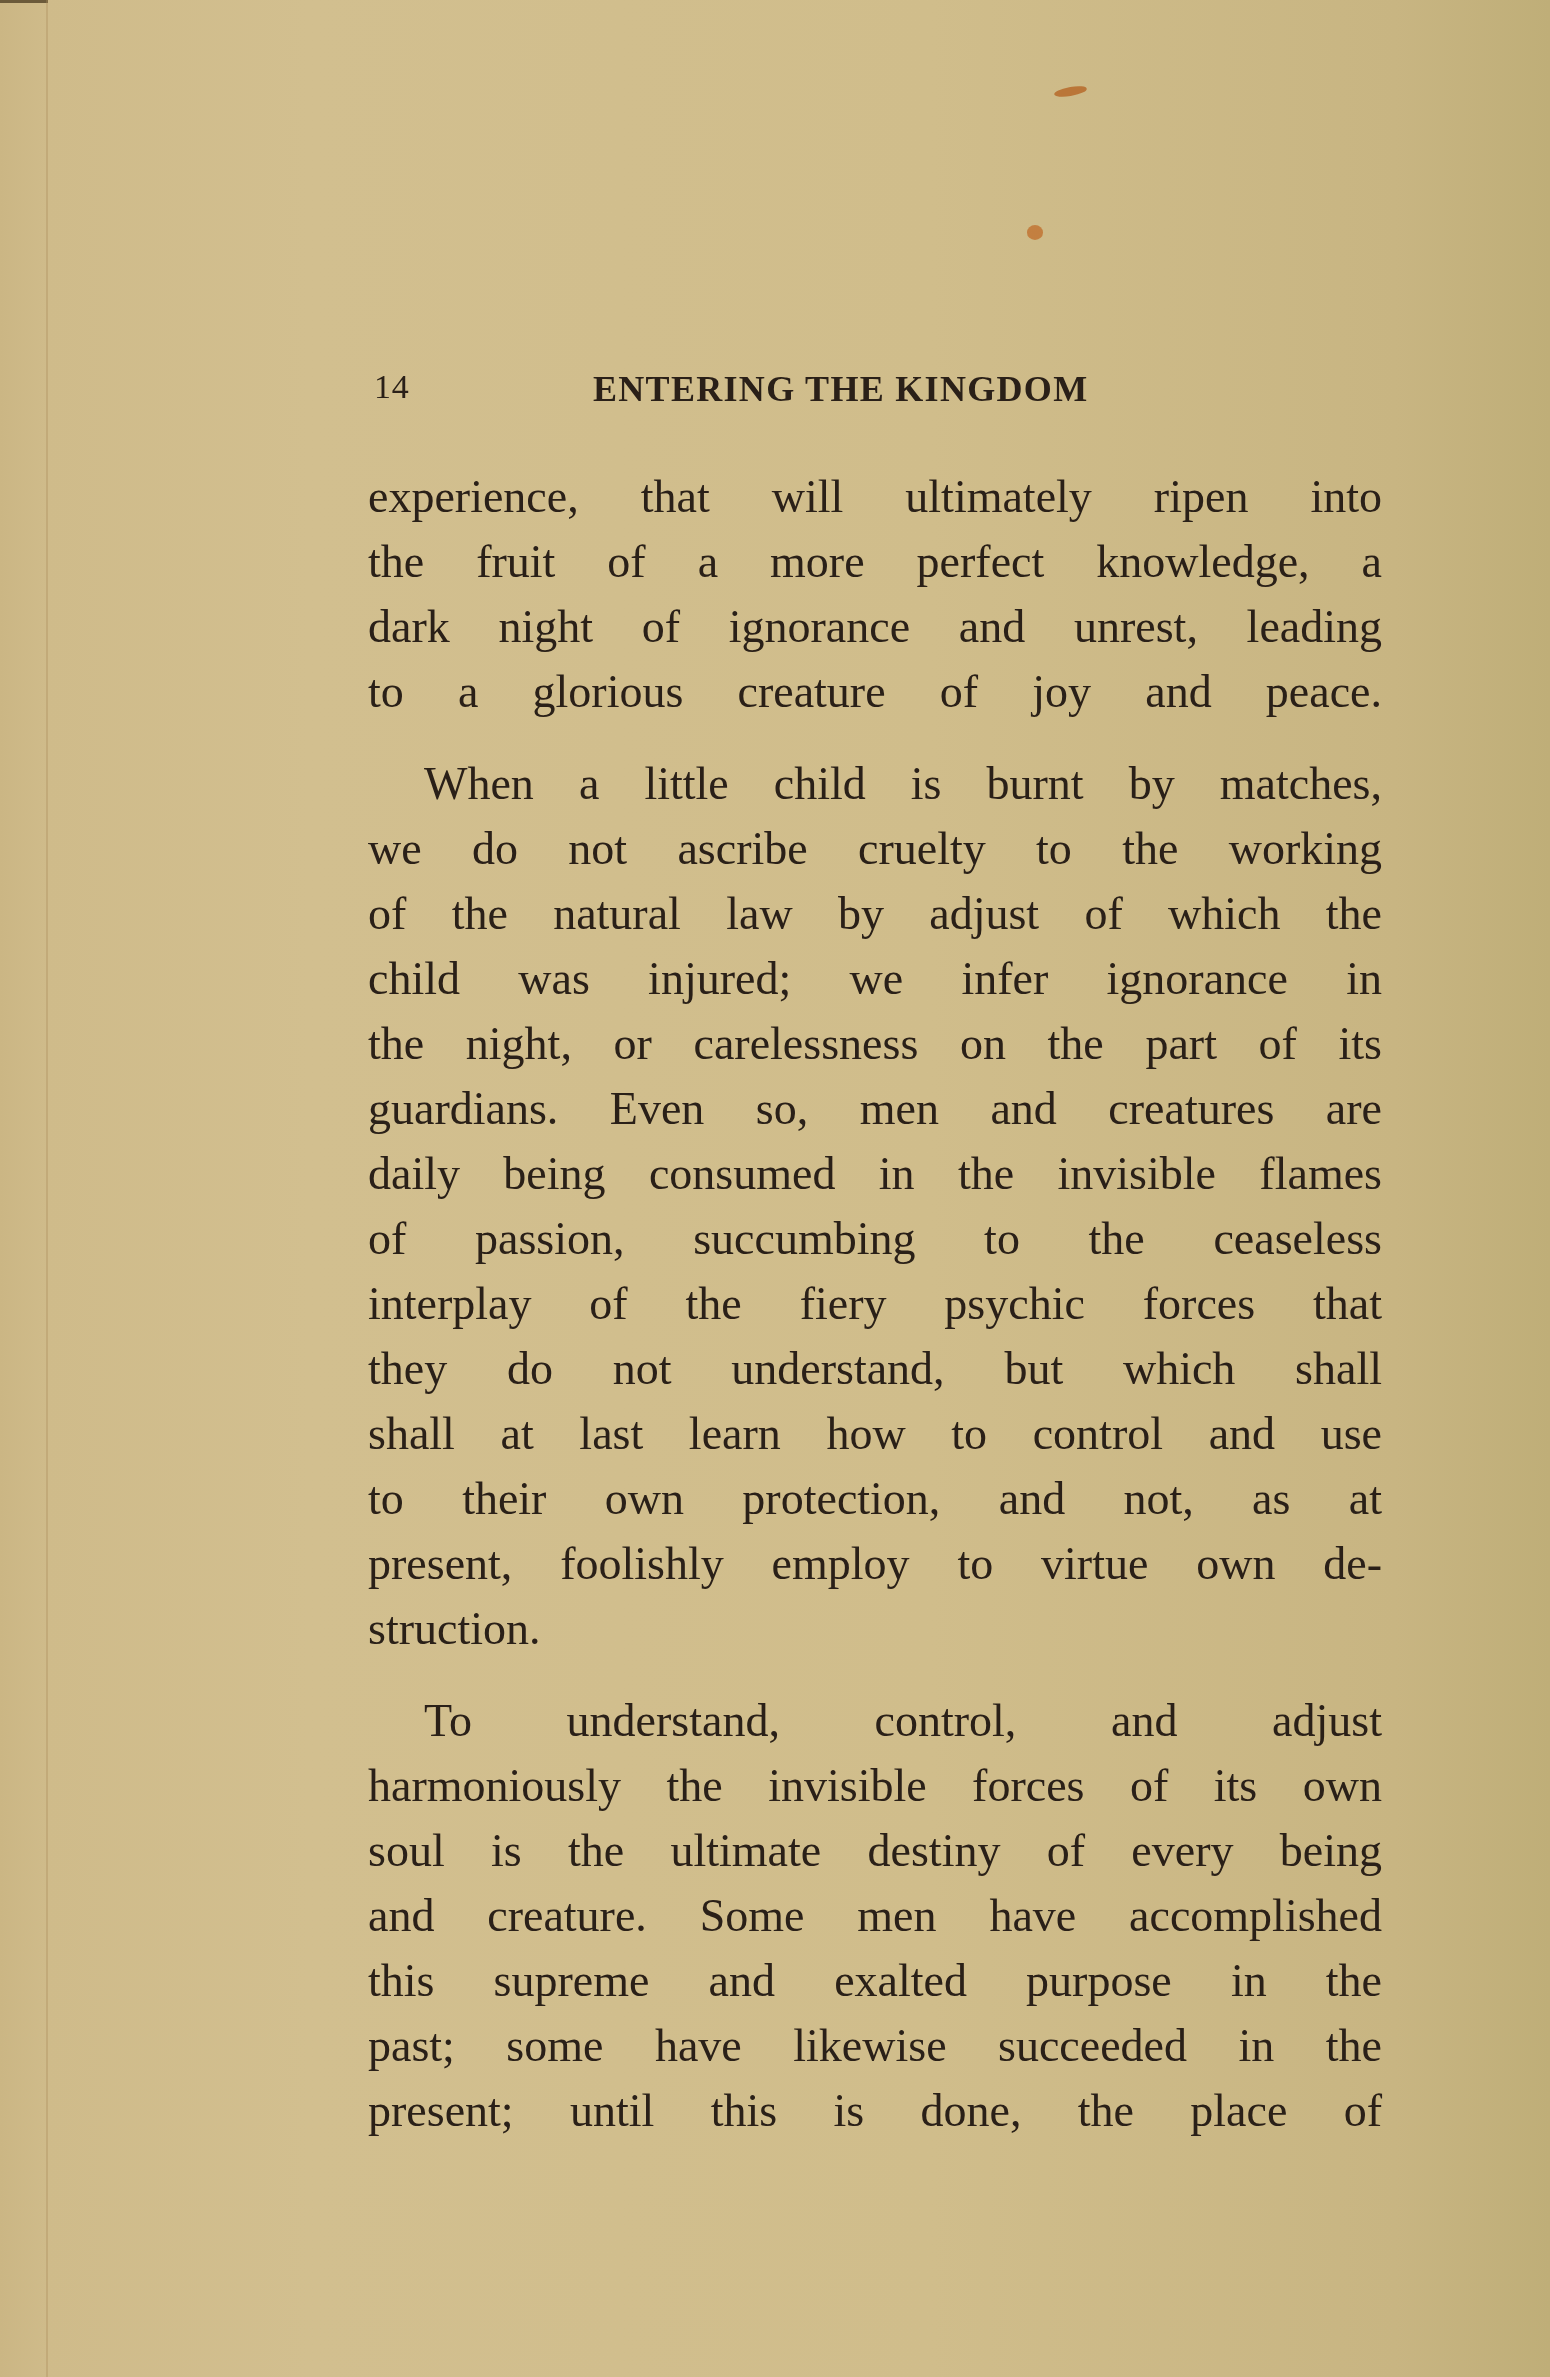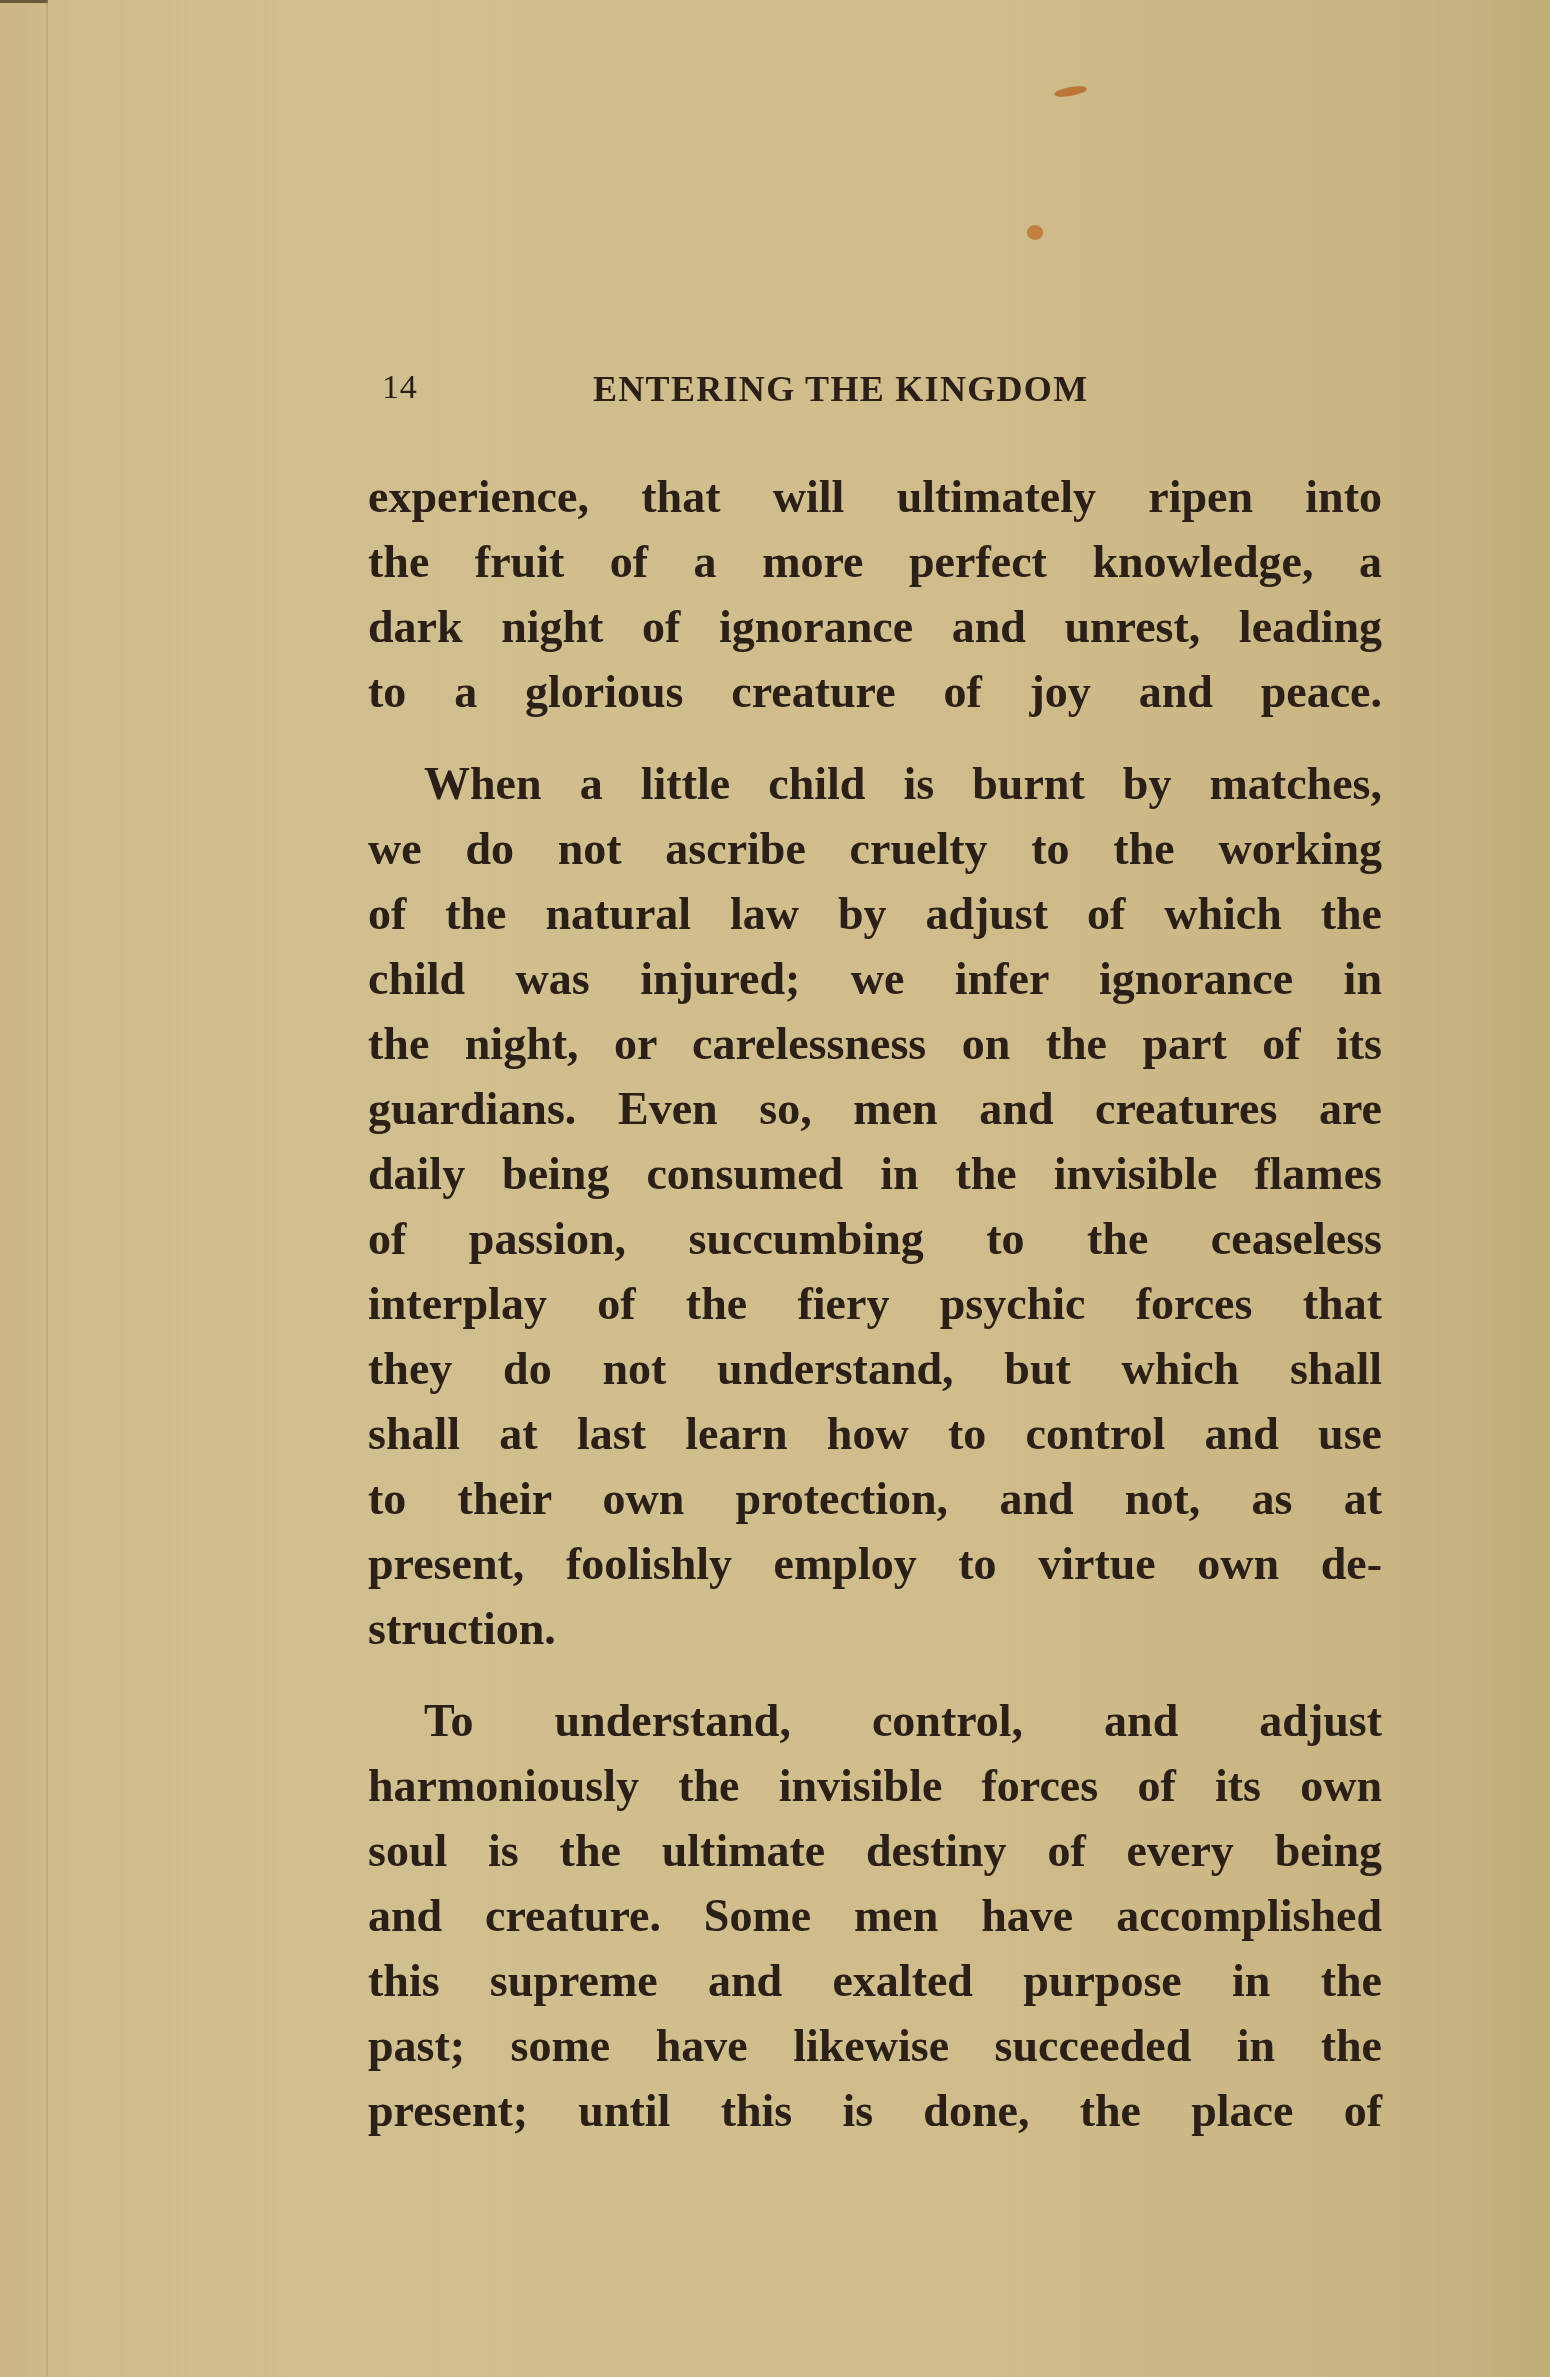--- a/index.html
+++ b/index.html
@@ -7,24 +7,24 @@
     width:1551px; height:2377px; overflow:hidden; position:relative;
     background: linear-gradient(90deg, #cbb684 0%, #cfbb8a 3%, #d2bf8f 20%, #d0bd8b 60%, #c8b582 90%, #bfae78 100%);
     font-family: "Liberation Serif", "DejaVu Serif", serif;
     color:#2a2018;
   }
   .fold { position:absolute; left:46px; top:0; width:2px; height:2377px; background:rgba(170,140,90,0.35); }
   .topline { position:absolute; left:0; top:0; width:48px; height:2.7px; background:#6b5a3a; }
   .stain1 { position:absolute; left:1054px; top:87px; width:33px; height:9.3px; border-radius:50%; background:#b66a2a; transform:rotate(-10deg); opacity:.85; }
   .stain2 { position:absolute; left:1027px; top:225px; width:16px; height:14.6px; border-radius:50%; background:#c0702e; opacity:.8; }
   .header { position:absolute; top:368px; left:368px; width:1014px; height:46px; }
-  .pageno { position:absolute; left:14px; top:0; font-size:34px; letter-spacing:0.7px; }
+  .pageno { position:absolute; left:6px; top:0; font-size:34px; letter-spacing:0.7px; }
   .runhead { position:absolute; left:225px; top:0; font-size:36px; letter-spacing:1.3px;font-weight:bold; }
   .body { position:absolute; left:368px; top:464px; width:1014px; }
-  .line { height:65px; font-size:46px; line-height:65px; text-align:justify; text-align-last:justify; white-space:nowrap; overflow:visible;font-weight:bold; }
+  .line { height:65px; font-size:46px; line-height:65px; text-align:justify; text-align-last:justify; white-space:nowrap; overflow:visible; }
   .line.last { text-align-last:left; }
   .line.indent { padding-left:56px;margin-top:27px; }
 </style>
 </head>
 <body>
 
 <div class="topline"></div>
 <div class="fold"></div>
 <div class="stain1"></div>
 <div class="stain2"></div>

